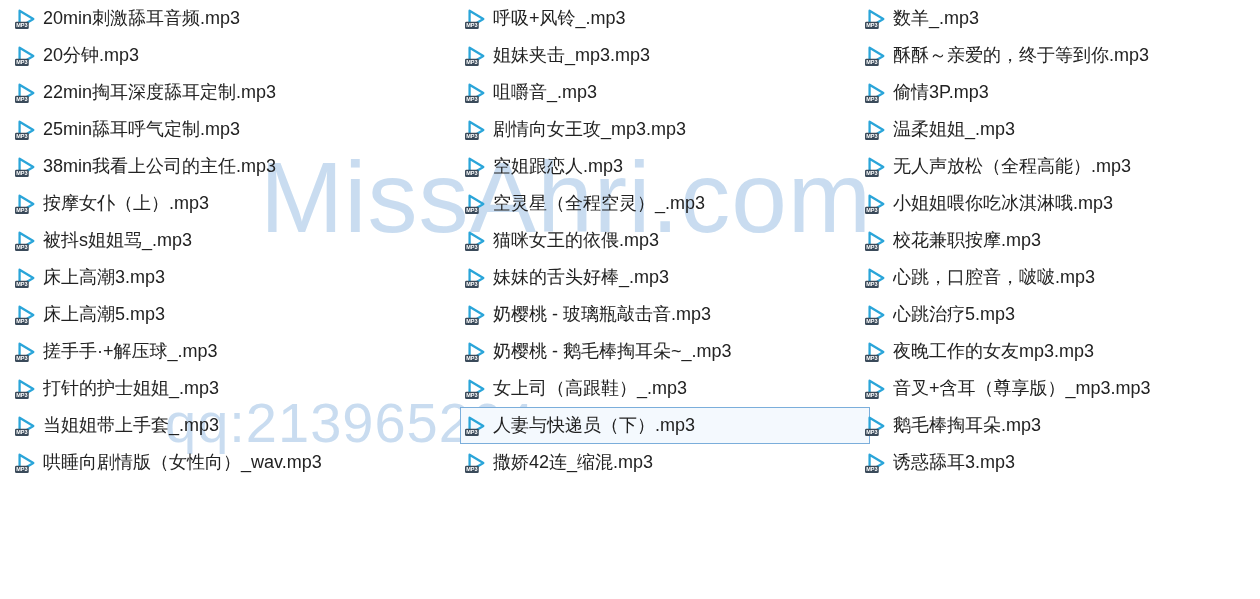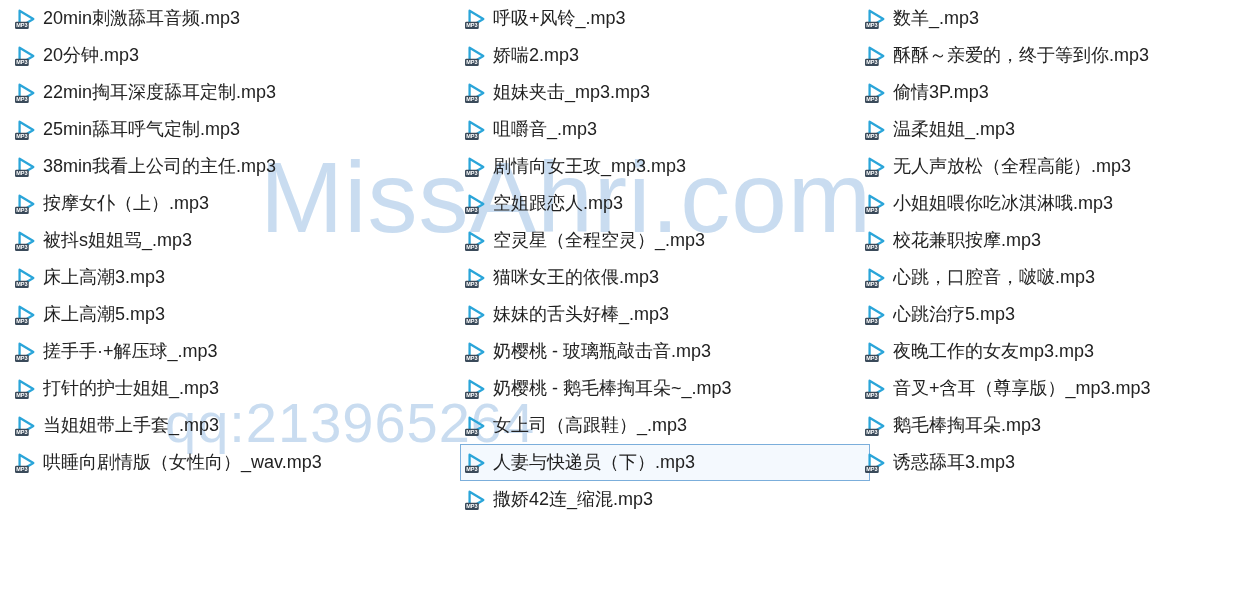--- a/index.html
+++ b/index.html
@@ -199,28 +199,20 @@
           <text x="7.5" y="21.2" text-anchor="middle" font-size="6" font-family="Arial, sans-serif" font-weight="bold" fill="#ffffff">MP3</text>
         </svg>
         <span class="file-label">呼吸+风铃_.mp3</span>
       </div>
       <div class="file-item">
         <svg viewBox="0 0 24 24" class="file-icon">
           <path d="M5 3 L20 12 L5 21 Z" fill="none" stroke="#2aa5d9" stroke-width="2.5" stroke-linejoin="round"></path>
           <rect x="0" y="15" width="15" height="8" rx="1.5" fill="#3a4a5a"></rect>
           <text x="7.5" y="21.2" text-anchor="middle" font-size="6" font-family="Arial, sans-serif" font-weight="bold" fill="#ffffff">MP3</text>
         </svg>
-        <span class="file-label">娇喘2.mp3</span>
-      </div>
-      <div class="file-item">
-        <svg viewBox="0 0 24 24" class="file-icon">
-          <path d="M5 3 L20 12 L5 21 Z" fill="none" stroke="#2aa5d9" stroke-width="2.5" stroke-linejoin="round"></path>
-          <rect x="0" y="15" width="15" height="8" rx="1.5" fill="#3a4a5a"></rect>
-          <text x="7.5" y="21.2" text-anchor="middle" font-size="6" font-family="Arial, sans-serif" font-weight="bold" fill="#ffffff">MP3</text>
-        </svg>
         <span class="file-label">姐妹夹击_mp3.mp3</span>
       </div>
       <div class="file-item">
         <svg viewBox="0 0 24 24" class="file-icon">
           <path d="M5 3 L20 12 L5 21 Z" fill="none" stroke="#2aa5d9" stroke-width="2.5" stroke-linejoin="round"></path>
           <rect x="0" y="15" width="15" height="8" rx="1.5" fill="#3a4a5a"></rect>
           <text x="7.5" y="21.2" text-anchor="middle" font-size="6" font-family="Arial, sans-serif" font-weight="bold" fill="#ffffff">MP3</text>
         </svg>
         <span class="file-label">咀嚼音_.mp3</span>
       </div>

